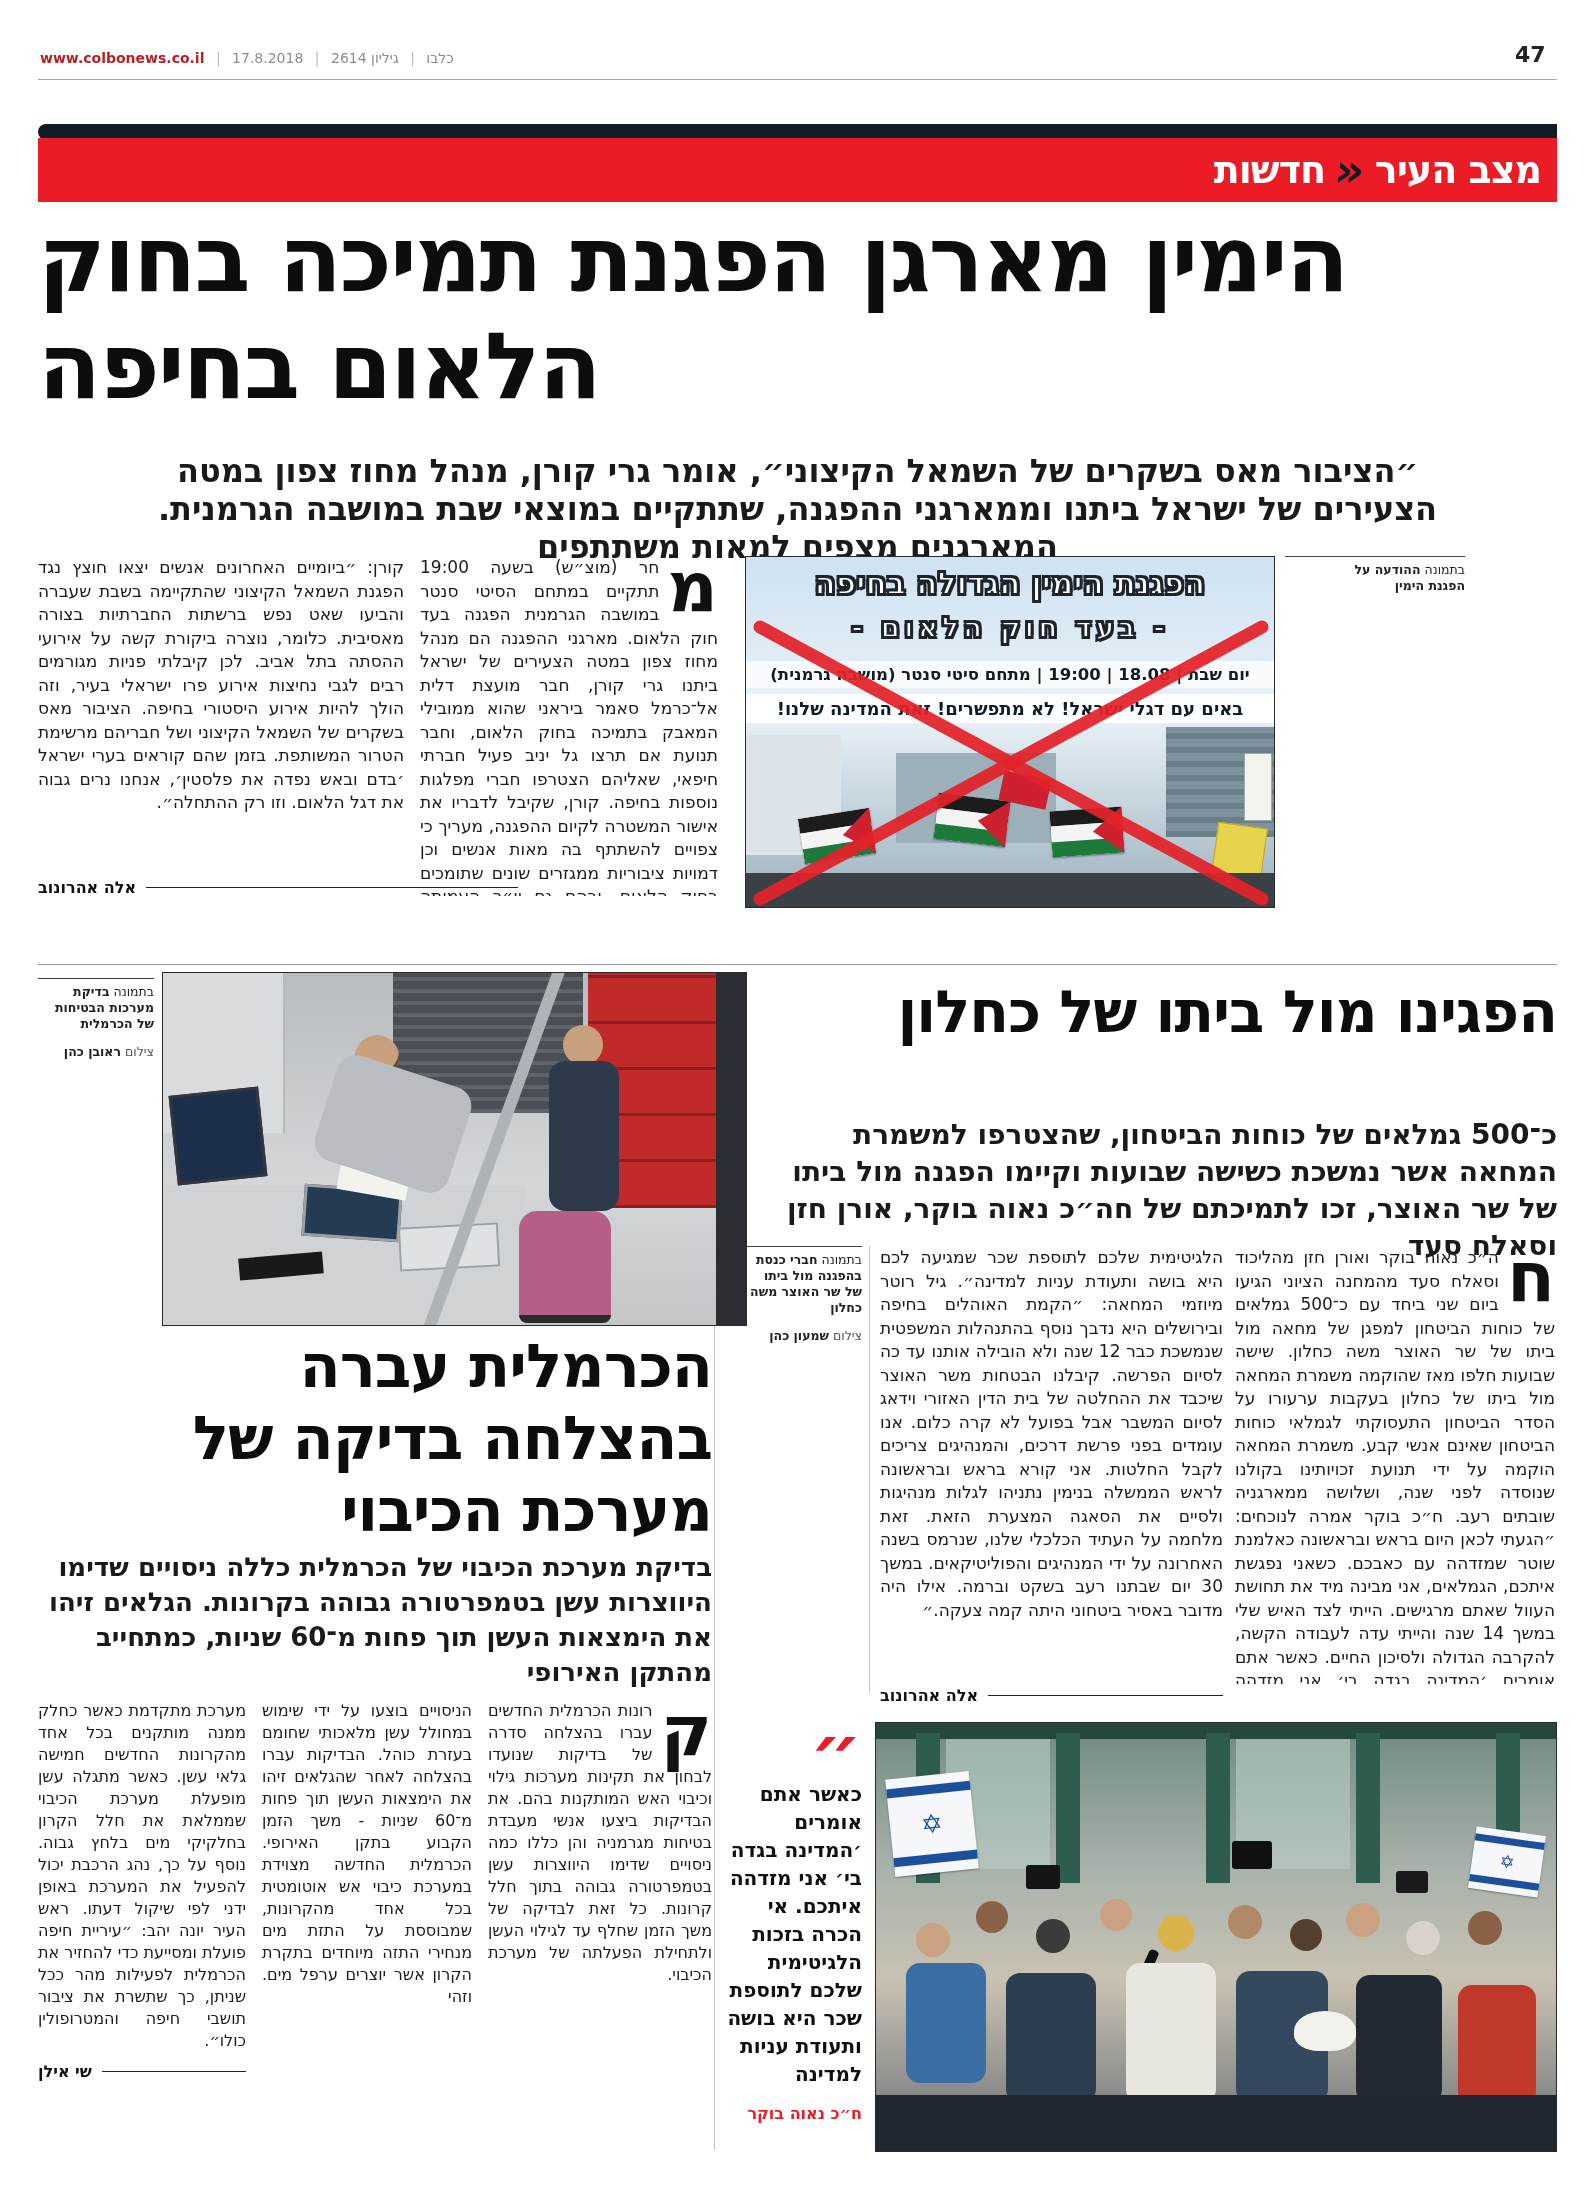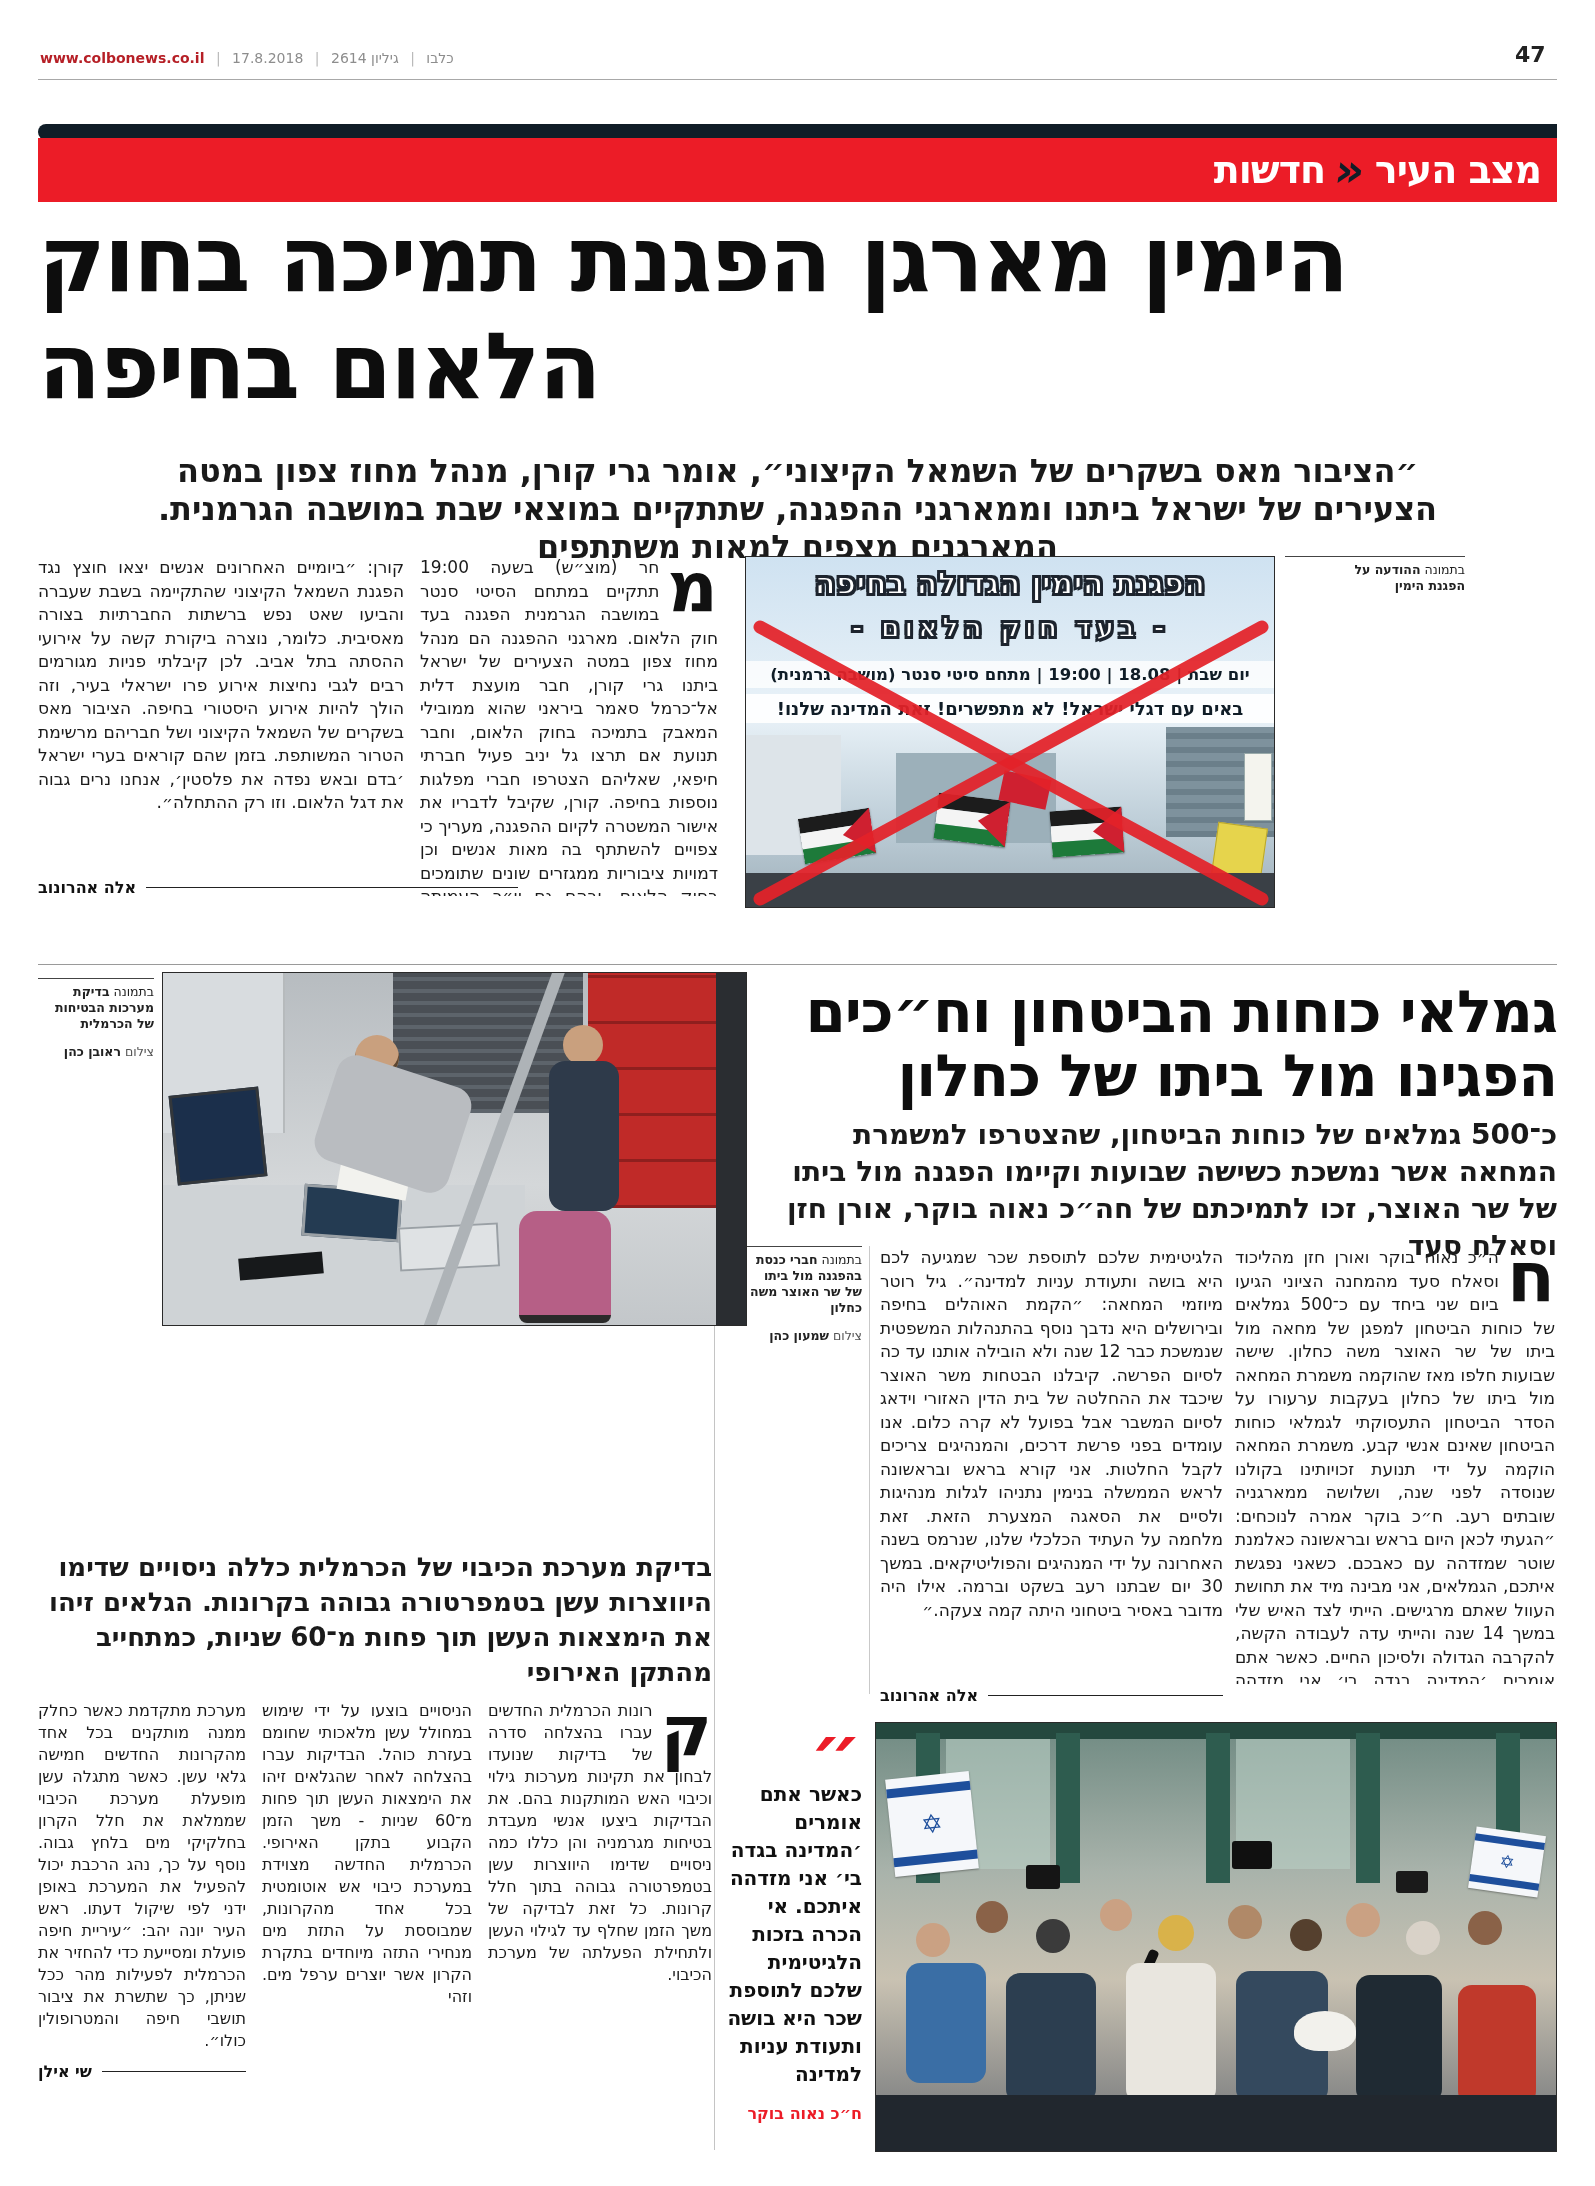--- a/index.html
+++ b/index.html
@@ -187,21 +187,20 @@
   <div class="abs byline a1-byline">
     <span class="byl-name">אלה אהרונוב</span>
     <span class="byl-rule"></span>
   </div>
 
   <div class="abs divider1"></div>
   <div class="abs vrule-mid"></div>
   <div class="abs vrule-a2"></div>
 
   <div class="abs a2-headline">
-    <div>גמלאי כוחות הביטחון וח״כים</div>
     <div>הפגינו מול ביתו של כחלון</div>
   </div>
   <div class="abs a2-subhead">כ־500 גמלאים של כוחות הביטחון, שהצטרפו למשמרת המחאה אשר נמשכת כשישה שבועות וקיימו הפגנה מול ביתו של שר האוצר, זכו לתמיכתם של חה״כ נאוה בוקר, אורן חזן וסאלח סעד</div>
 
   <div class="abs caption a2-caption">
     <div class="cap-rule"></div>
     <div><span>בתמונה </span><span class="bold">חברי כנסת</span></div>
     <div class="bold">בהפגנה מול ביתו</div>
     <div class="bold">של שר האוצר משה</div>
     <div class="bold">כחלון</div>
@@ -288,20 +287,25 @@
   </div>
 
   <div class="abs caption a3-caption">
     <div class="cap-rule"></div>
     <div><span>בתמונה </span><span class="bold">בדיקת</span></div>
     <div class="bold">מערכות הבטיחות</div>
     <div class="bold">של הכרמלית</div>
     <div class="credit"><span class="credit-label">צילום </span><span class="bold">ראובן כהן</span></div>
   </div>
 
+  <div class="abs a3-headline">
+    <div>הכרמלית עברה</div>
+    <div>בהצלחה בדיקה של</div>
+    <div>מערכת הכיבוי</div>
+  </div>
   <div class="abs a3-subhead">בדיקת מערכת הכיבוי של הכרמלית כללה ניסויים שדימו היווצרות עשן בטמפרטורה גבוהה בקרונות. הגלאים זיהו את הימצאות העשן תוך פחות מ־60 שניות, כמתחייב מהתקן האירופי</div>
 
   <div class="abs body-col a3-colA">
     <span class="dropcap">ק</span><span>רונות הכרמלית החדשים עברו בהצלחה סדרה של בדיקות שנועדו לבחון את תקינות מערכות גילוי וכיבוי האש המותקנות בהם. את הבדיקות ביצעו אנשי מעבדת בטיחות מגרמניה והן כללו כמה ניסויים שדימו היווצרות עשן בטמפרטורה גבוהה בתוך חלל קרונות. כל זאת לבדיקה של משך הזמן שחלף עד לגילוי העשן ולתחילת הפעלתה של מערכת הכיבוי.</span>
   </div>
   <div class="abs body-col a3-colB">הניסויים בוצעו על ידי שימוש במחולל עשן מלאכותי שחומם בעזרת כוהל. הבדיקות עברו בהצלחה לאחר שהגלאים זיהו את הימצאות העשן תוך פחות מ־60 שניות - משך הזמן הקבוע בתקן האירופי. הכרמלית החדשה מצוידת במערכת כיבוי אש אוטומטית בכל אחד מהקרונות, שמבוססת על התזת מים מנחירי התזה מיוחדים בתקרת הקרון אשר יוצרים ערפל מים. וזהי</div>
   <div class="abs body-col a3-colC">מערכת מתקדמת כאשר כחלק ממנה מותקנים בכל אחד מהקרונות החדשים חמישה גלאי עשן. כאשר מתגלה עשן מופעלת מערכת הכיבוי שממלאת את חלל הקרון בחלקיקי מים בלחץ גבוה. נוסף על כך, נהג הרכבת יכול להפעיל את המערכת באופן ידני לפי שיקול דעתו. ראש העיר יונה יהב: ״עיריית חיפה פועלת ומסייעת כדי להחזיר את הכרמלית לפעילות מהר ככל שניתן, כך שתשרת את ציבור תושבי חיפה והמטרופולין כולו״.</div>
   <div class="abs byline a3-byline">
     <span class="byl-name">שי אילן</span>
     <span class="byl-rule"></span>

